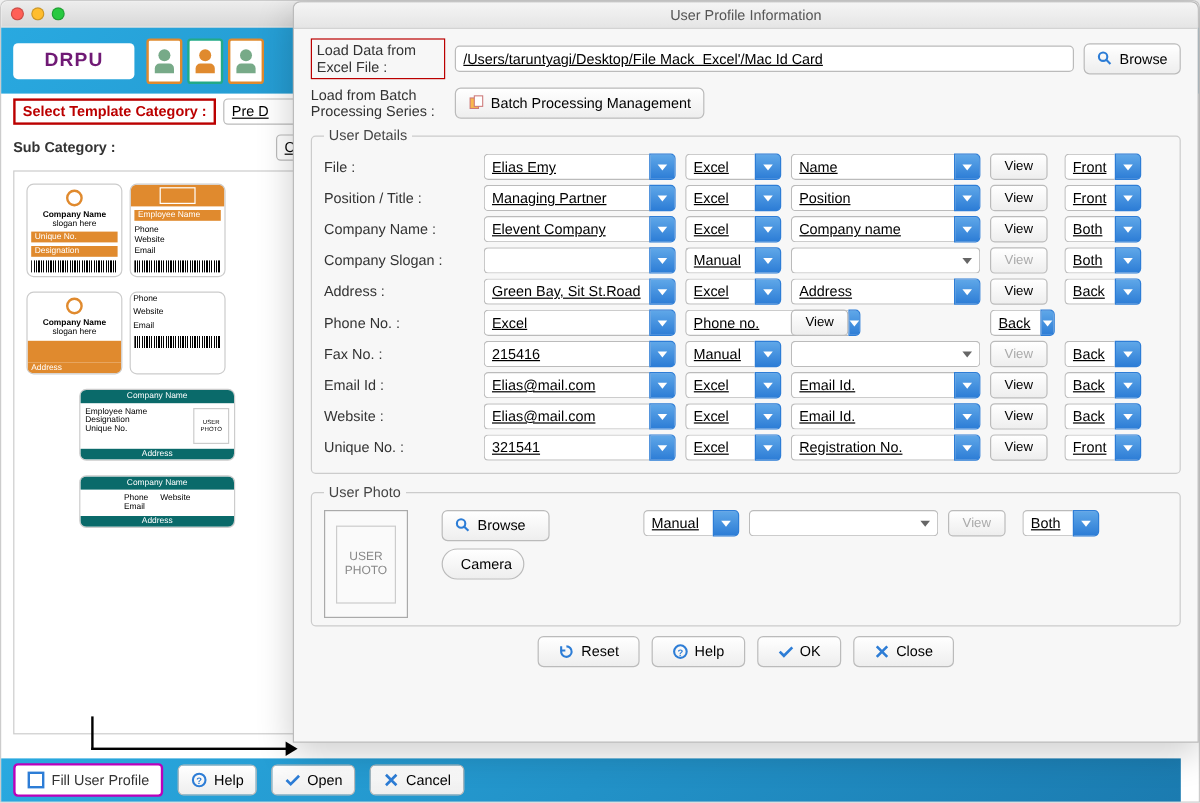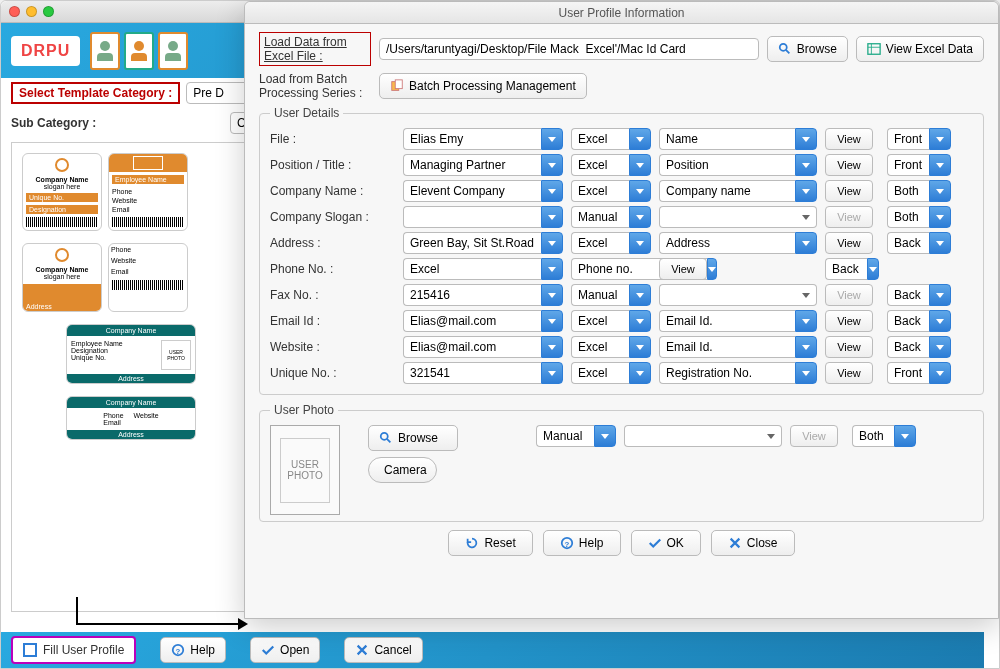--- a/index.html
+++ b/index.html
@@ -6,21 +6,21 @@
 body { background: #f0f0f0; width: 1000px; height: 669px; overflow: hidden; font-size: 12px; }
 
 .window { background: #fff; border: 1px solid #ccc; border-radius: 6px 6px 0 0; }
 .titlebar { height: 22px; background: linear-gradient(#ededed,#d8d8d8); border-bottom: 1px solid #bbb; border-radius: 6px 6px 0 0; display: flex; align-items: center; padding: 0 8px; position: relative; }
 .traffic { display: flex; gap: 6px; }
 .dot { width: 11px; height: 11px; border-radius: 50%; border: 0.5px solid rgba(0,0,0,0.2); }
 .red { background: #ff5f57; } .yellow { background: #ffbd2e; } .green { background: #28c940; }
 .wintitle { position: absolute; left: 0; right: 0; text-align: center; font-size: 12px; color: #555; pointer-events: none; }
 
 .topbar { height: 55px; background: linear-gradient(135deg,#29a9e0,#1b7bb0); display: flex; align-items: center; padding: 0 10px; gap: 10px; }
-.logo { background: #fff; color: #ef4444; font-weight: 900; padding: 6px 10px; border-radius: 4px; letter-spacing: 1px; font-size: 16px; }
+.logo { background: #fff; color: #701a75; font-weight: 900; padding: 6px 26px; border-radius: 4px; letter-spacing: 1px; font-size: 16px; }
 .card-icons { display: flex; gap: 4px; }
 .card-icon { width: 30px; height: 38px; background: #fff; border-radius: 3px; border: 2px solid #e08a2e; display: flex; flex-direction: column; align-items: center; justify-content: center; }
 .card-icon .head { width: 10px; height: 10px; border-radius: 50%; background: #7a8; margin-bottom: 2px; }
 .card-icon .body { width: 16px; height: 8px; border-radius: 4px 4px 0 0; background: #7a8; }
 
 .row { display: flex; align-items: center; gap: 6px; padding: 4px 10px; }
 .label-red { border: 2px solid #b00; color: #b00; font-weight: bold; padding: 2px 6px; background: #fff; }
 
 .main-left { width: 240px; border: 1px solid #ccc; background: #fff; height: 470px; margin: 4px 10px; padding: 10px; overflow: hidden; }
 .template-preview { display: flex; flex-direction: column; gap: 12px; }
@@ -30,21 +30,21 @@
 .tpl-orange .circle { width: 14px; height: 14px; border:2px solid #e08a2e; border-radius:50%; margin:4px auto; }
 .tpl-teal .hdr { background: #0a6a6a; color:#fff; padding:2px; text-align:center; }
 
 .dialog { position: absolute; top: 0; left: 243px; right: 0; background: #f7f7f7; border: 1px solid #bbb; border-radius: 6px 6px 0 0; box-shadow: 0 8px 30px rgba(0,0,0,0.2); z-index: 10; height: 618px; }
 .dialog .titlebar { background: linear-gradient(#f5f5f5,#e5e5e5); }
 .dialog-body { padding: 8px 14px; }
 
 .form-row { display: flex; align-items: center; gap: 8px; margin-bottom: 6px; }
 .lbl { width: 115px; color: #333; font-size: 12px; }
 .lbl-red { border: 1px solid #b00; padding: 2px 4px; color: #333; }
-input.txt { height: 22px; border: 1px solid #bbb; border-radius: 4px; padding: 0 6px; font-size: 12px; background:#fff; flex:1; }
+input.txt { height: 22px; border: 1px solid #bbb; border-radius: 4px; padding: 0 6px; font-size: 12px; background:#fff; flex:1;text-decoration:underline; }
 .btn { height: 26px; border: 1px solid #bbb; border-radius: 5px; background: linear-gradient(#fff,#eee); padding: 0 10px; display: inline-flex; align-items: center; gap: 5px; font-size: 12px; cursor: pointer; }
 .btn .ic { width: 14px; height: 14px; display:inline-block; }
 .dropdown { display: flex; justify-content: space-between; }
 .dropdown input { border-radius: 4px 0 0 4px; border-right: none; }
 .dd-arrow { width: 22px; height: 22px; background: linear-gradient(#5fa7e8,#2d7dd6); border: 1px solid #2d7dd6; border-radius: 0 4px 4px 0; display:flex; align-items:center; justify-content:center; }
 .dd-arrow::after { content:''; border-left:4px solid transparent; border-right:4px solid transparent; border-top:5px solid #fff; }
 .dd-plain { width: 22px; height: 22px; background: #fff; border:1px solid #bbb; border-left:none; border-radius:0 4px 4px 0; display:flex;align-items:center;justify-content:center;}
 .dd-plain::after { content:''; border-left:4px solid transparent; border-right:4px solid transparent; border-top:5px solid #666; }
 
 fieldset { border: 1px solid #ccc; border-radius: 4px; padding: 8px 10px 6px; margin-bottom: 8px; }
@@ -59,21 +59,21 @@
 .photo-box { width: 70px; height: 90px; border: 1px solid #aaa; background:#fafafa; display:flex; flex-direction:column; align-items:center; justify-content:center; color:#888; font-size:10px; margin-right:14px;}
 .photo-box .inner { border:1px solid #ccc; width:50px; height:65px; display:flex; align-items:center; justify-content:center; text-align:center; }
 
 .dialog-footer { display:flex; gap: 10px; justify-content:center; margin-top: 6px; }
 .dialog-footer .btn { padding: 0 16px; }
 
 .arrow-line { position:absolute; top: 622px; left: 75px; width: 170px; height: 2px; background:#000; }
 .arrow-line::before { content:''; position:absolute; left:0; top:-26px; width:2px; height:28px; background:#000; }
 .arrow-head { position:absolute; right:-2px; top:-5px; border-top:6px solid transparent; border-bottom:6px solid transparent; border-left:10px solid #000; }
 
-.bottombar { position:absolute; bottom:0; left:0; right:15px; height:36px; background: linear-gradient(135deg,#29a9e0,#1b7bb0); display:flex; align-items:center; padding:0 10px; gap:24px; }
+.bottombar { position:absolute; bottom:0; left:0; right:15px; height:36px; background: linear-gradient(135deg,#29a9e0,#1b7bb0); display:flex; align-items:center; padding:0 10px; gap:12px; }
 .fill-btn { background:#fff; border:2px solid #b0b; border-radius:4px; height:28px; display:flex; align-items:center; gap:6px; padding:0 10px; font-size:12px; color:#333; }
 .pricelabel { background:#f9b84d; border:2px solid #333; color:#333; font-family: Georgia, serif; font-size:15px; padding:3px 16px; font-weight:bold; margin:0 auto; }
 .sq-ic { width:14px; height:14px; border:2px solid #2d7dd6; display:inline-block; position:relative; }
 </style>
 </head>
 <body>
 
 <div class="window" style="position:relative; width:1000px; height:669px;">
   <div class="titlebar">
     <div class="traffic">
@@ -184,35 +184,28 @@
     </div>
   </div>
 
   <div class="dialog">
     <div class="titlebar">
       <div class="wintitle">User Profile Information</div>
     </div>
     <div class="dialog-body">
 
       <div class="form-row">
-        <div class="lbl lbl-red" style="width:112px;text-decoration:underline;">Load Data from Excel File :</div>
+        <div class="lbl lbl-red" style="width:112px;">Load Data from Excel File :</div>
         <input class="txt" style="flex: 1 1 0%;" value="/Users/taruntyagi/Desktop/File Mack  Excel'/Mac Id Card">
         <button class="btn">
           <span class="ic"><svg viewBox="0 0 16 16">
                 <circle cx="6" cy="6" r="4" fill="none" stroke="#2d7dd6" stroke-width="2"></circle>
                 <path d="M9 9l4 4" stroke="#2d7dd6" stroke-width="2"></path>
               </svg></span>
           <span>Browse</span>
-        </button>
-        <button class="btn">
-          <span class="ic"><svg viewBox="0 0 16 16">
-                <rect x="1" y="2" width="14" height="12" fill="none" stroke="#2a8" stroke-width="1.5"></rect>
-                <path d="M1 6h14M5 2v12" stroke="#2a8"></path>
-              </svg></span>
-          <span>View Excel Data</span>
         </button>
       </div>
 
       <div class="form-row">
         <div class="lbl" style="width:112px;">Load from Batch Processing Series :</div>
         <button class="btn">
           <span class="ic"><svg viewBox="0 0 16 16">
                 <rect x="2" y="3" width="8" height="10" fill="#f9b84d" stroke="#c77"></rect>
                 <rect x="6" y="1" width="8" height="10" fill="#fff" stroke="#c77"></rect>
               </svg></span>

